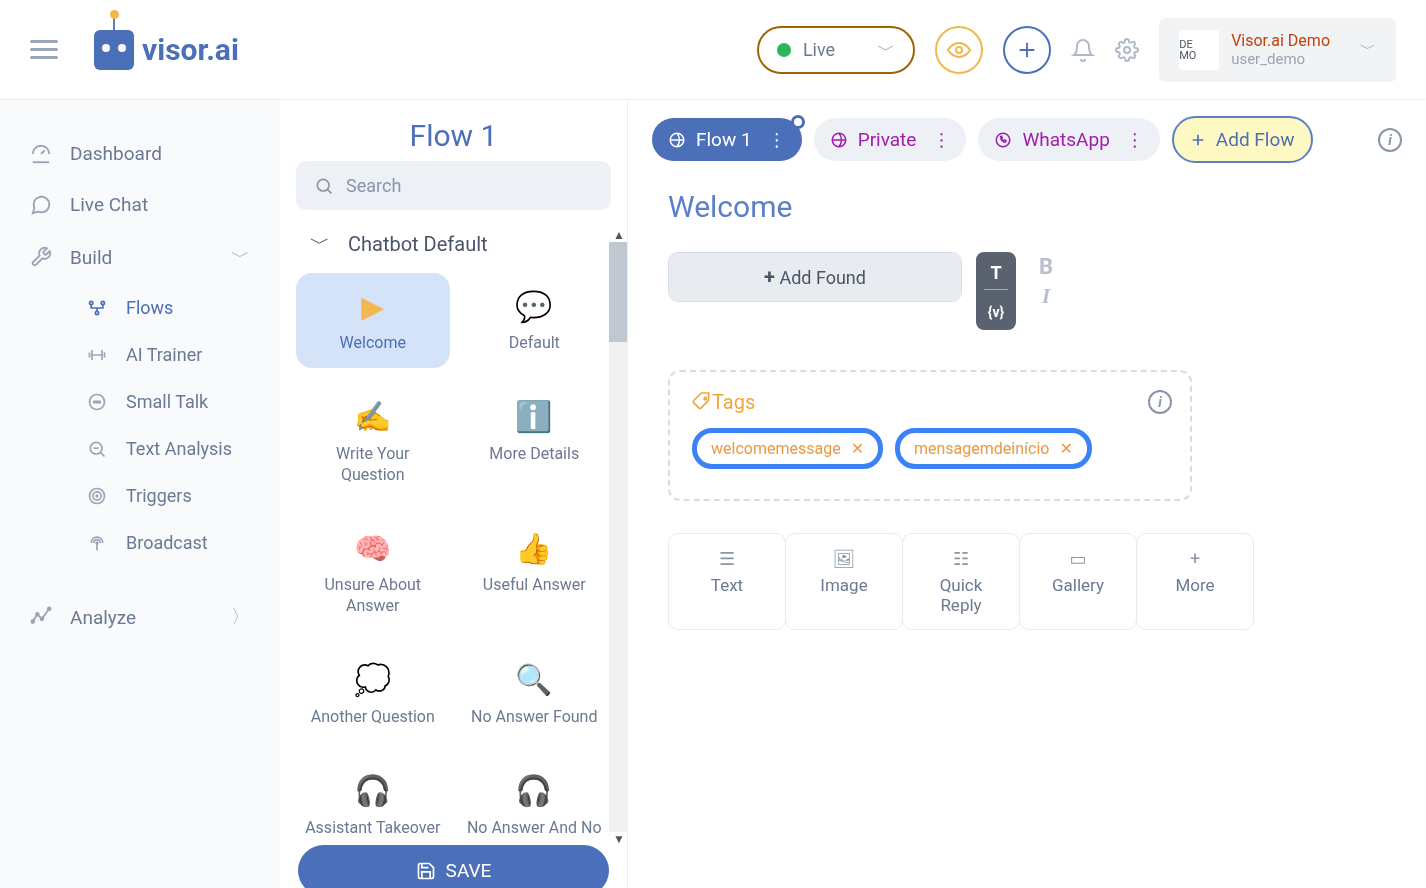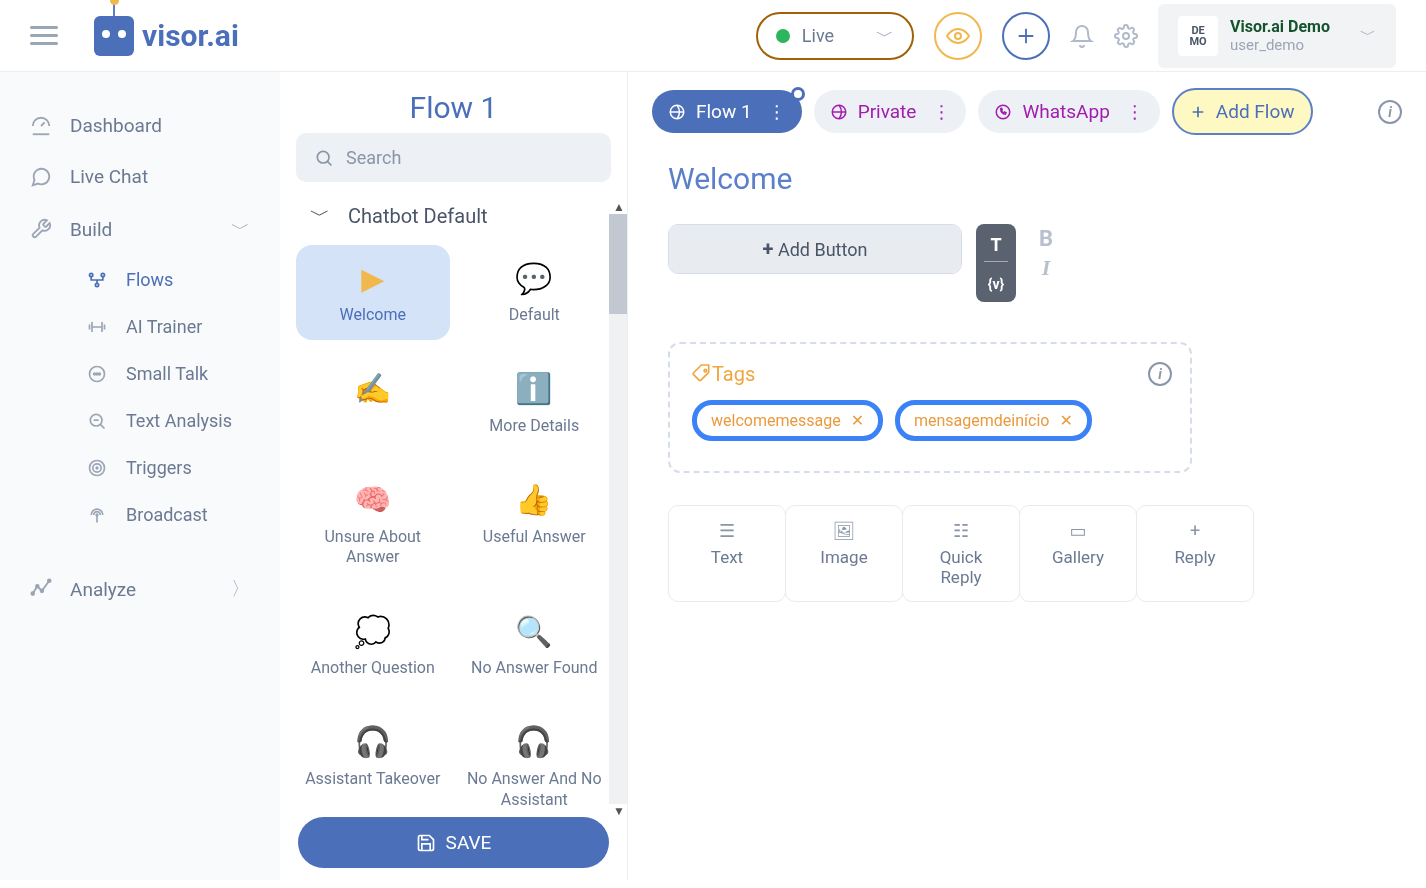--- a/index.html
+++ b/index.html
@@ -1,40 +1,40 @@
 <!DOCTYPE html>
 <html><head>
 <meta charset="utf-8">
 <style>
   * { box-sizing: border-box; margin: 0; padding: 0; font-family: -apple-system, BlinkMacSystemFont, "Segoe UI", Roboto, sans-serif; }
   body { background: #fff; color: #4a5568; width: 1426px; height: 888px; overflow: hidden; }
   
   
-  .header { height: 72px; display: flex; align-items: center; padding: 0 30px; border-bottom: 1px solid #eee; gap: 16px; }
+  .header { height: 100px; display: flex; align-items: center; padding: 0 30px; border-bottom: 1px solid #eee; gap: 16px; }
   .hamburger { display: flex; flex-direction: column; gap: 5px; cursor: pointer; width: 28px; margin-right: 20px; }
   .hamburger span { height: 3px; background: #9aa5b5; border-radius: 2px; }
   .logo { display: flex; align-items: center; gap: 8px; font-size: 30px; font-weight: 700; color: #4b6fb8; }
   .robot { width: 40px; height: 40px; background: #4b6fb8; border-radius: 6px; position: relative; }
   .robot::before, .robot::after { content: ''; position: absolute; width: 8px; height: 8px; background: #fff; border-radius: 50%; top: 14px; }
   .robot::before { left: 8px; }
   .robot::after { right: 8px; }
   .robot-antenna { position: absolute; top: -12px; left: 50%; width: 2px; height: 12px; background: #5b7fc8; transform: translateX(-50%); }
   .robot-antenna::after { content: ''; position: absolute; width: 9px; height: 9px; border-radius: 50%; background: #f0b84d; top: -8px; left: -3px; }
   .header-right { margin-left: auto; display: flex; align-items: center; gap: 20px; }
   .live-pill { display: flex; align-items: center; gap: 12px; border: 2px solid #a16207; border-radius: 30px; padding: 10px 18px; font-size: 18px; color: #6b7a92; cursor: pointer; }
   .dot-green { width: 14px; height: 14px; background: #2db55d; border-radius: 50%; }
   .chev-down { margin-left: 30px; color: #a5b0c2; }
   .circ-btn { width: 48px; height: 48px; border-radius: 50%; border: 2px solid; display: flex; align-items: center; justify-content: center; cursor: pointer; }
   .eye-btn { border-color: #f0b84d; color: #f0b84d; }
   .plus-btn { border-color: #4b6fb8; color: #4b6fb8; font-size: 26px; font-weight: 300; }
   .ic-btn { color: #b0b9c9; font-size: 22px; cursor: pointer; }
   .account { display: flex; align-items: center; gap: 12px; background: #f2f3f5; padding: 12px 20px; border-radius: 6px; cursor: pointer; }
-  .acc-avatar { width: 40px; height: 40px; background: #fff; border-radius: 4px; display: flex; align-items: center; justify-content: center; font-size: 11px; font-weight: 700; flex-direction: column; line-height: 1; }
+  .acc-avatar { width: 40px; height: 40px; background: #fff; border-radius: 4px; display: flex; align-items: flex-start; justify-content: center; font-size: 11px; font-weight: 400; flex-direction: column; line-height: 1; }
   .acc-text { display: flex; flex-direction: column; }
-  .acc-title { font-weight: 700; color: #14532d; }
+  .acc-title { font-weight: 400; color: #c2410c; }
   .acc-sub { color: #9aa5b5; font-size: 15px; }
   
   
   .layout { display: flex; height: calc(888px - 80px); }
   
   
   .sidebar { width: 280px; background: #f9fafb; padding: 28px 0; overflow-y: auto; }
   .side-item { display: flex; align-items: center; gap: 18px; padding: 14px 30px; font-size: 19px; color: #6b7a92; cursor: pointer; }
   .side-item.active { color: #4b6fb8; }
   .side-sub { padding-left: 58px; }
@@ -283,20 +283,21 @@
       <div class="flow-card selected">
         <div class="card-ic" style="color:#f0b84d">▶</div>
         <div>Welcome</div>
       </div>
       <div class="flow-card">
         <div class="card-ic" style="color:#8ba8d6">💬</div>
         <div>Default</div>
       </div>
       <div class="flow-card">
         <div class="card-ic">✍️</div>
+        <div>Write Your Question</div>
       </div>
       <div class="flow-card">
         <div class="card-ic" style="color:#f0b84d">ℹ️</div>
         <div>More Details</div>
       </div>
       <div class="flow-card">
         <div class="card-ic" style="color:#f0b84d">🧠</div>
         <div>Unsure About Answer</div>
       </div>
       <div class="flow-card">
@@ -364,21 +365,21 @@
         <span>Add Flow</span>
       </div>
       <div class="info-ic">i</div>
     </div>
 
     <div class="canvas">
       <div class="canvas-title">Welcome</div>
       <div class="text-block-row">
         <div class="text-block">
           <div class="add-btn-bar">
-            <b style="font-size:20px">+</b> <span>Add Button</span>
+            <b style="font-size:20px">+</b> <span>Add Found</span>
           </div>
         </div>
         <div style="display:flex;gap:10px">
           <div class="fmt-col">
             <div class="fmt-group1">
               <div>T</div>
               <div class="divider"></div>
               <div style="font-size:14px">{v}</div>
             </div>
           </div>
@@ -424,18 +425,18 @@
         <div class="btype">
           <div class="btype-ic">☷</div>
           <div>Quick Reply</div>
         </div>
         <div class="btype">
           <div class="btype-ic">▭</div>
           <div>Gallery</div>
         </div>
         <div class="btype">
           <div class="btype-ic">+</div>
-          <div>Reply</div>
+          <div>More</div>
         </div>
       </div>
     </div>
   </div>
 </div>
 
 </body></html>

